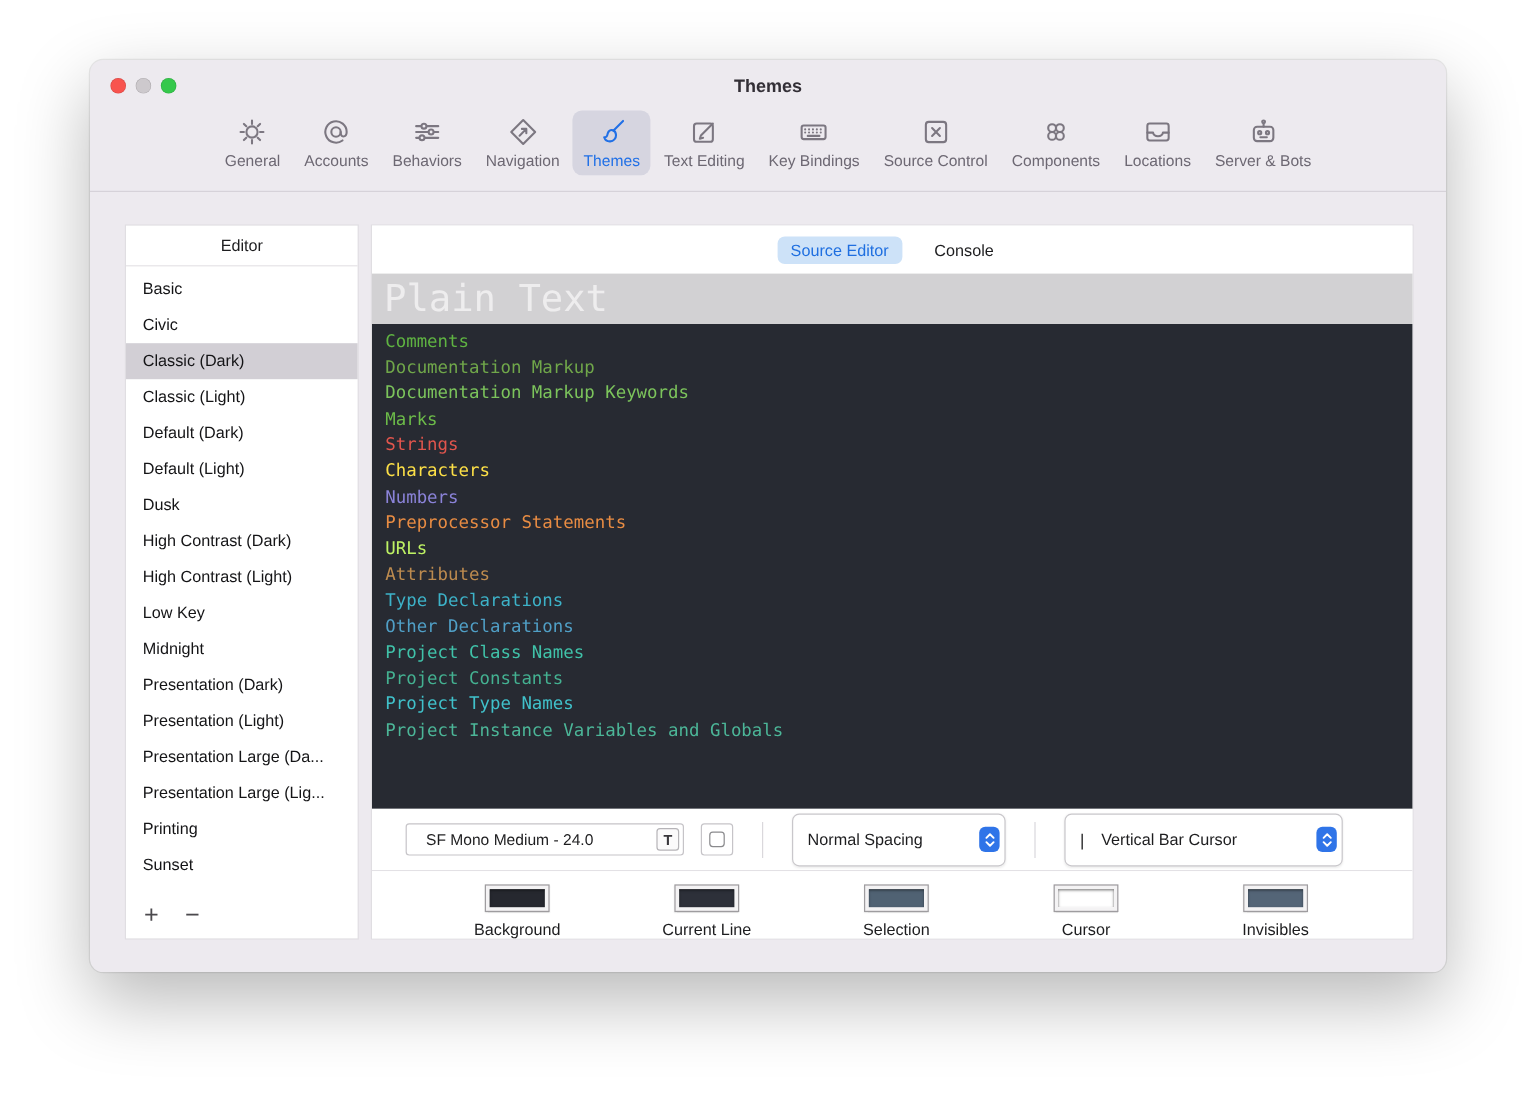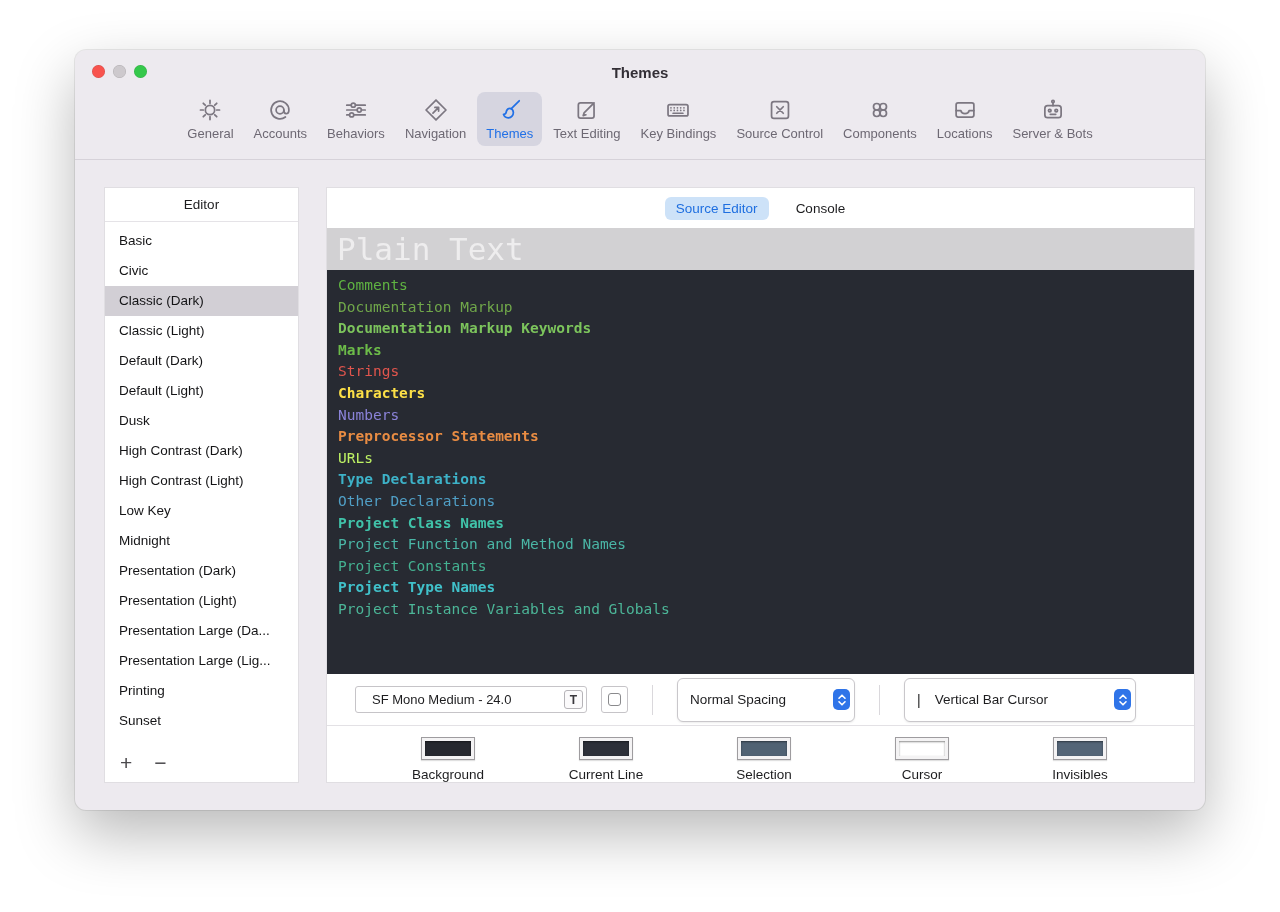--- a/index.html
+++ b/index.html
@@ -37,37 +37,37 @@
     color:#1d1d1f; border-bottom:1px solid #e5e3e7; }
   .sb-list { padding-top:4px; }
   .sb-item { height:30px; line-height:30px; padding-left:14px; font-size:13.5px;
     color:#141416; white-space:nowrap; overflow:hidden; }
   .sb-item.selected { background:#d2cfd5; }
   .sb-actions { position:absolute; bottom:0; left:0; right:0; height:38px;
     display:flex; align-items:center; padding-left:15px; gap:22px;
     font-size:21px; color:#4c4a4e; }
   .sb-actions span { line-height:20px; cursor:default; }
 
-  .main { position:absolute; left:252px; top:28px; width:867px; height:594px;
+  .main { position:absolute; left:235px; top:28px; width:867px; height:594px;
     background:#ffffff; box-shadow:0 0 0 1px rgba(0,0,0,0.05);
     display:flex; flex-direction:column; }
 
   .tabbar { height:40px; display:flex; justify-content:center; align-items:center; background:#fff; }
   .tab { font-size:13.5px; color:#1d1d1f; padding:4px 11px; border-radius:6px; cursor:default; }
   .tab.selected { background:#cde2f8; color:#1f6fe0; }
   .tab + .tab { margin-left:16px; }
 
   .preview-header { height:42px; background:#d2d1d3; color:#eeedee;
     font-family:"DejaVu Sans Mono",monospace; font-size:31px; font-weight:500;
     line-height:43px; padding-left:10px; overflow:hidden; white-space:nowrap; }
 
   .editor { flex:1; background:#272a32; padding:5px 0 0 11px; overflow:hidden; }
   .code-line { font-family:"DejaVu Sans Mono",monospace; font-size:14.5px;
     line-height:21.6px; white-space:nowrap; }
-  .code-line.bold { font-weight:700; }
+  .code-line.bold { font-weight:400; }
 
   .controls { display:flex; align-items:center; height:52px; padding:0 28px;
     border-bottom:1px solid #e3e1e5; background:#fff; }
   .font-field-wrap { position:relative; width:232px; }
   .font-field { width:100%; height:27px; border:1px solid #c6c4c8; border-radius:3px;
     background:#fff; font-size:13px; color:#1d1d1f; padding:0 30px 0 16px; outline:none;
     font-family:"Liberation Sans","DejaVu Sans",sans-serif; }
   .font-btn { position:absolute; right:4px; top:4px; width:19px; height:19px;
     border:1px solid #b6b4b8; border-radius:3px; background:#fbfafb;
     font-size:12px; font-weight:700; color:#39373c; display:flex;
@@ -258,24 +258,24 @@
         <div class="editor" style="background: rgb(39, 42, 50);">
             <div class="code-line" style="color: rgb(95, 179, 66);">Comments</div>
             <div class="code-line" style="color: rgb(112, 167, 74);">Documentation Markup</div>
             <div class="code-line bold" style="color: rgb(124, 196, 92);">Documentation Markup Keywords</div>
             <div class="code-line bold" style="color: rgb(108, 187, 73);">Marks</div>
             <div class="code-line" style="color: rgb(225, 85, 77);">Strings</div>
             <div class="code-line bold" style="color: #fde047;">Characters</div>
             <div class="code-line" style="color: rgb(139, 131, 217);">Numbers</div>
             <div class="code-line bold" style="color: rgb(232, 140, 67);">Preprocessor Statements</div>
             <div class="code-line" style="color: #bef264;">URLs</div>
+            <div class="code-line" style="color: rgb(189, 139, 79);">Attributes</div>
             <div class="code-line bold" style="color: rgb(61, 178, 200);">Type Declarations</div>
             <div class="code-line" style="color: rgb(80, 159, 198);">Other Declarations</div>
             <div class="code-line bold" style="color: rgb(64, 194, 169);">Project Class Names</div>
-            <div class="code-line" style="color: rgb(74, 182, 166);">Project Function and Method Names</div>
             <div class="code-line" style="color: rgb(68, 177, 145);">Project Constants</div>
             <div class="code-line bold" style="color: rgb(64, 193, 202);">Project Type Names</div>
             <div class="code-line" style="color: rgb(76, 182, 152);">Project Instance Variables and Globals</div>
           </div>
 
         <div class="controls">
           <div class="font-field-wrap">
             <input class="font-field" readonly="" value="SF Mono Medium - 24.0" style="">
             <span class="font-btn">T</span>
           </div>

